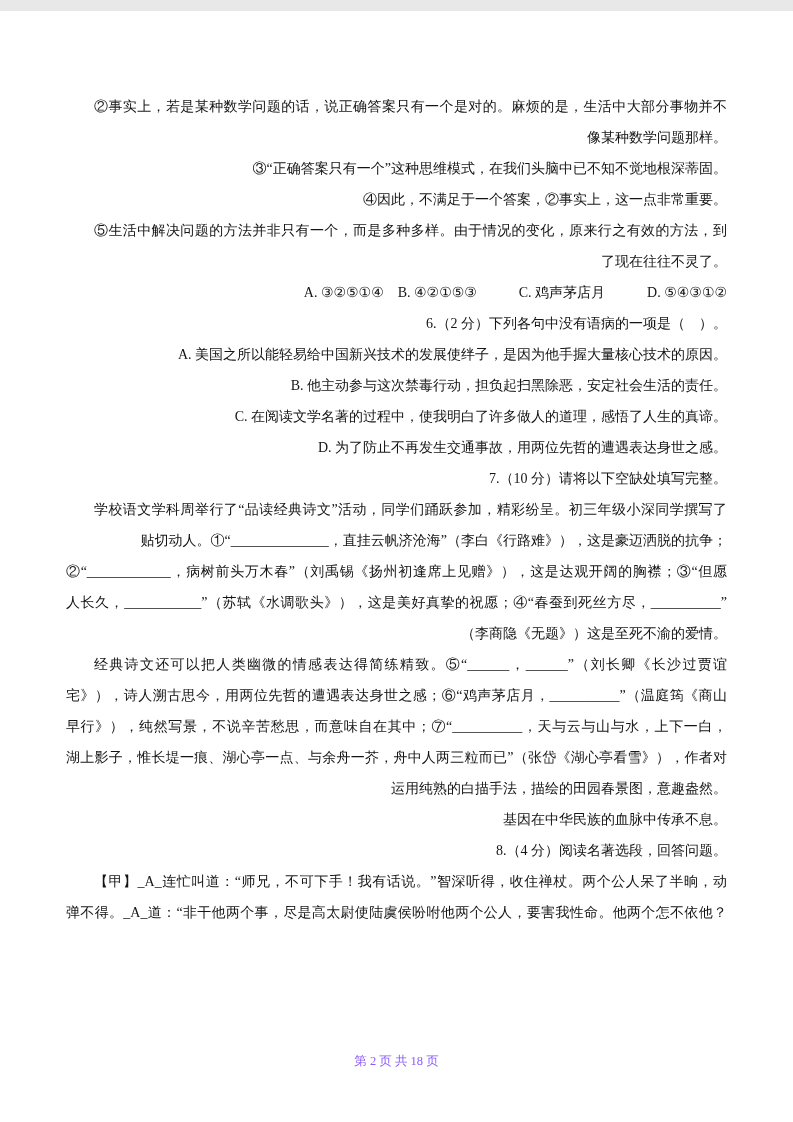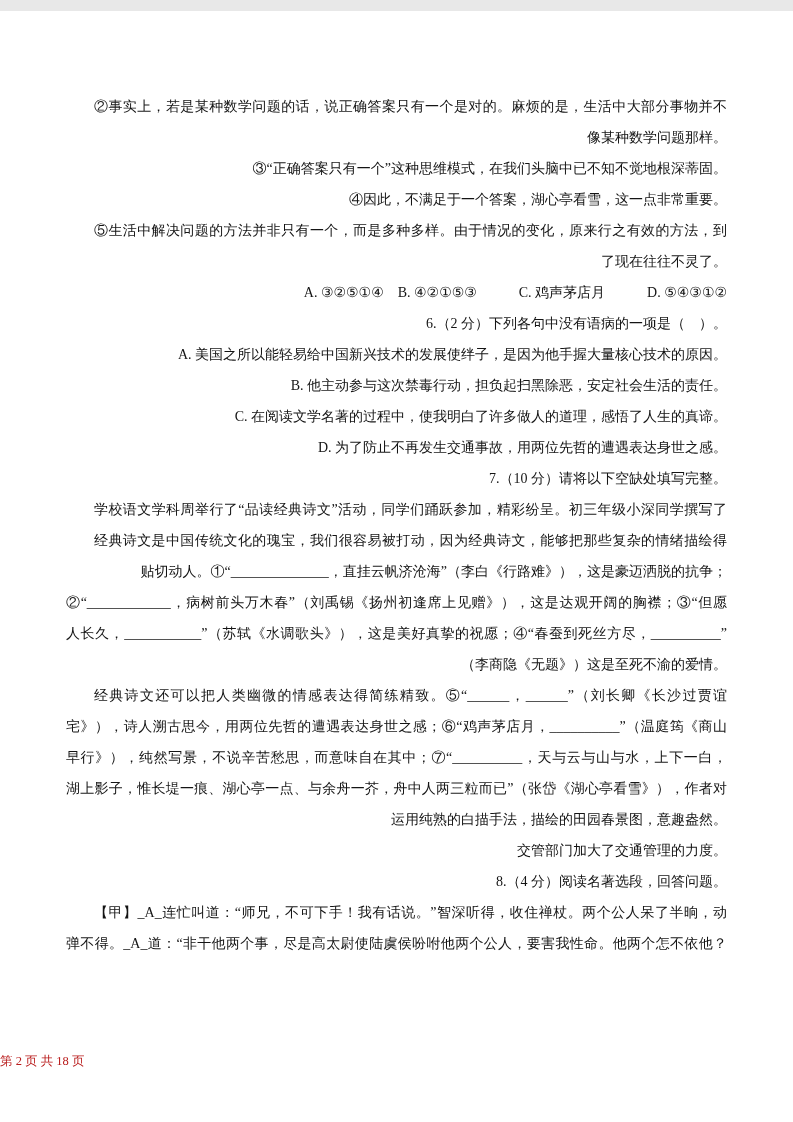--- a/index.html
+++ b/index.html
@@ -36,53 +36,53 @@
   }
   .line.justify {
     text-align: justify;
     text-align-last: justify;
   }
   .page-footer {
     position: absolute;
     left: 0;
     right: 0;
     top: 1042px;
+    text-align: center;
     font-size: 12.5px;
     line-height: 16px;
-    color: #b91c1c;
+    color: #8b5cf6;
   }
 </style>
 </head>
 <body>
 
 <div class="page">
   <div class="body-text">
       <div class="line indent justify">②事实上，若是某种数学问题的话，说正确答案只有一个是对的。麻烦的是，生活中大部分事物并不</div>
       <div class="line">像某种数学问题那样。</div>
       <div class="line indent">③“正确答案只有一个”这种思维模式，在我们头脑中已不知不觉地根深蒂固。</div>
-      <div class="line indent">④因此，不满足于一个答案，湖心亭看雪，这一点非常重要。</div>
+      <div class="line indent">④因此，不满足于一个答案，②事实上，这一点非常重要。</div>
       <div class="line indent justify">⑤生活中解决问题的方法并非只有一个，而是多种多样。由于情况的变化，原来行之有效的方法，到</div>
       <div class="line">了现在往往不灵了。</div>
       <div class="line indent">A. ③②⑤①④　B. ④②①⑤③　　　C. 鸡声茅店月　　　D. ⑤④③①②</div>
       <div class="line">6.（2 分）下列各句中没有语病的一项是（　）。</div>
       <div class="line indent">A. 美国之所以能轻易给中国新兴技术的发展使绊子，是因为他手握大量核心技术的原因。</div>
       <div class="line indent">B. 他主动参与这次禁毒行动，担负起扫黑除恶，安定社会生活的责任。</div>
       <div class="line indent">C. 在阅读文学名著的过程中，使我明白了许多做人的道理，感悟了人生的真谛。</div>
       <div class="line indent">D. 为了防止不再发生交通事故，用两位先哲的遭遇表达身世之感。</div>
       <div class="line">7.（10 分）请将以下空缺处填写完整。</div>
       <div class="line indent justify">学校语文学科周举行了“品读经典诗文”活动，同学们踊跃参加，精彩纷呈。初三年级小深同学撰写了</div>
-      <div class="line indent justify">经典诗文是中国传统文化的瑰宝，我们很容易被打动，因为经典诗文，能够把那些复杂的情绪描绘得</div>
       <div class="line">贴切动人。①“______________，直挂云帆济沧海”（李白《行路难》），这是豪迈洒脱的抗争；</div>
       <div class="line justify">②“____________，病树前头万木春”（刘禹锡《扬州初逢席上见赠》），这是达观开阔的胸襟；③“但愿</div>
       <div class="line justify">人长久，___________”（苏轼《水调歌头》），这是美好真挚的祝愿；④“春蚕到死丝方尽，__________”</div>
       <div class="line">（李商隐《无题》）这是至死不渝的爱情。</div>
       <div class="line indent justify">经典诗文还可以把人类幽微的情感表达得简练精致。⑤“______，______”（刘长卿《长沙过贾谊</div>
       <div class="line justify">宅》），诗人溯古思今，用两位先哲的遭遇表达身世之感；⑥“鸡声茅店月，__________”（温庭筠《商山</div>
       <div class="line justify">早行》），纯然写景，不说辛苦愁思，而意味自在其中；⑦“__________，天与云与山与水，上下一白，</div>
       <div class="line justify">湖上影子，惟长堤一痕、湖心亭一点、与余舟一芥，舟中人两三粒而已”（张岱《湖心亭看雪》），作者对</div>
       <div class="line">运用纯熟的白描手法，描绘的田园春景图，意趣盎然。</div>
-      <div class="line">交管部门加大了交通管理的力度。</div>
+      <div class="line">基因在中华民族的血脉中传承不息。</div>
       <div class="line">8.（4 分）阅读名著选段，回答问题。</div>
       <div class="line indent justify">【甲】_A_连忙叫道：“师兄，不可下手！我有话说。”智深听得，收住禅杖。两个公人呆了半晌，动</div>
       <div class="line justify">弹不得。_A_道：“非干他两个事，尽是高太尉使陆虞侯吩咐他两个公人，要害我性命。他两个怎不依他？</div>
     </div>
   <div class="page-footer">第 2 页 共 18 页</div>
 </div>
 
 </body></html>

